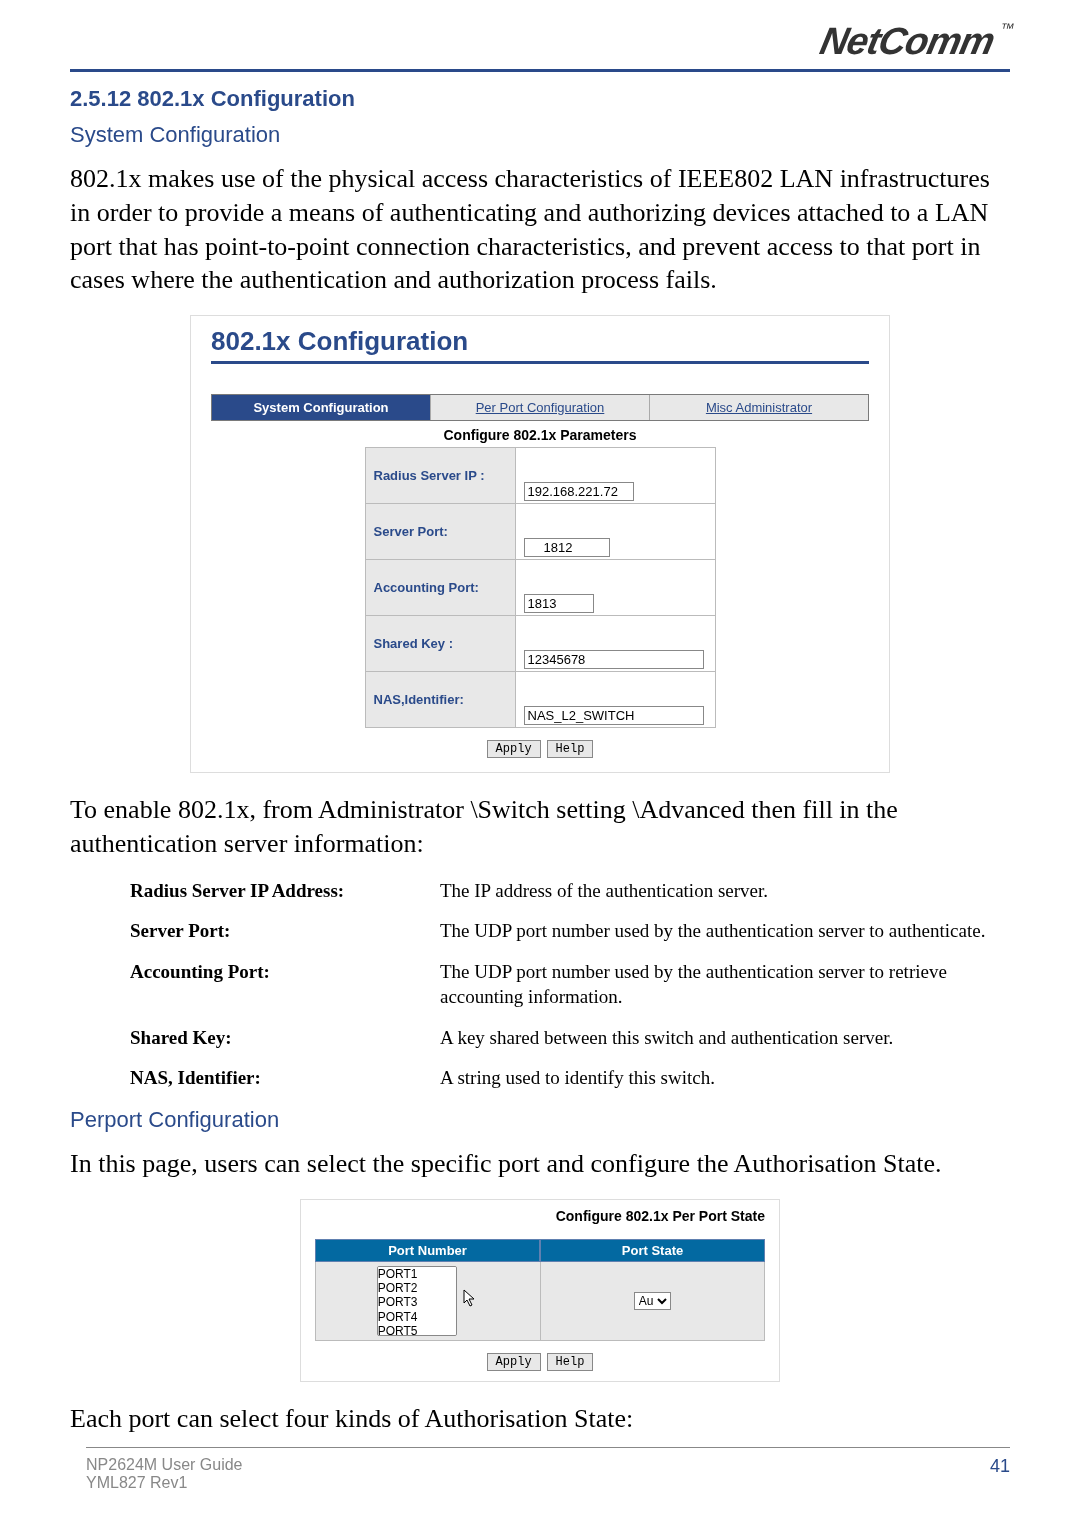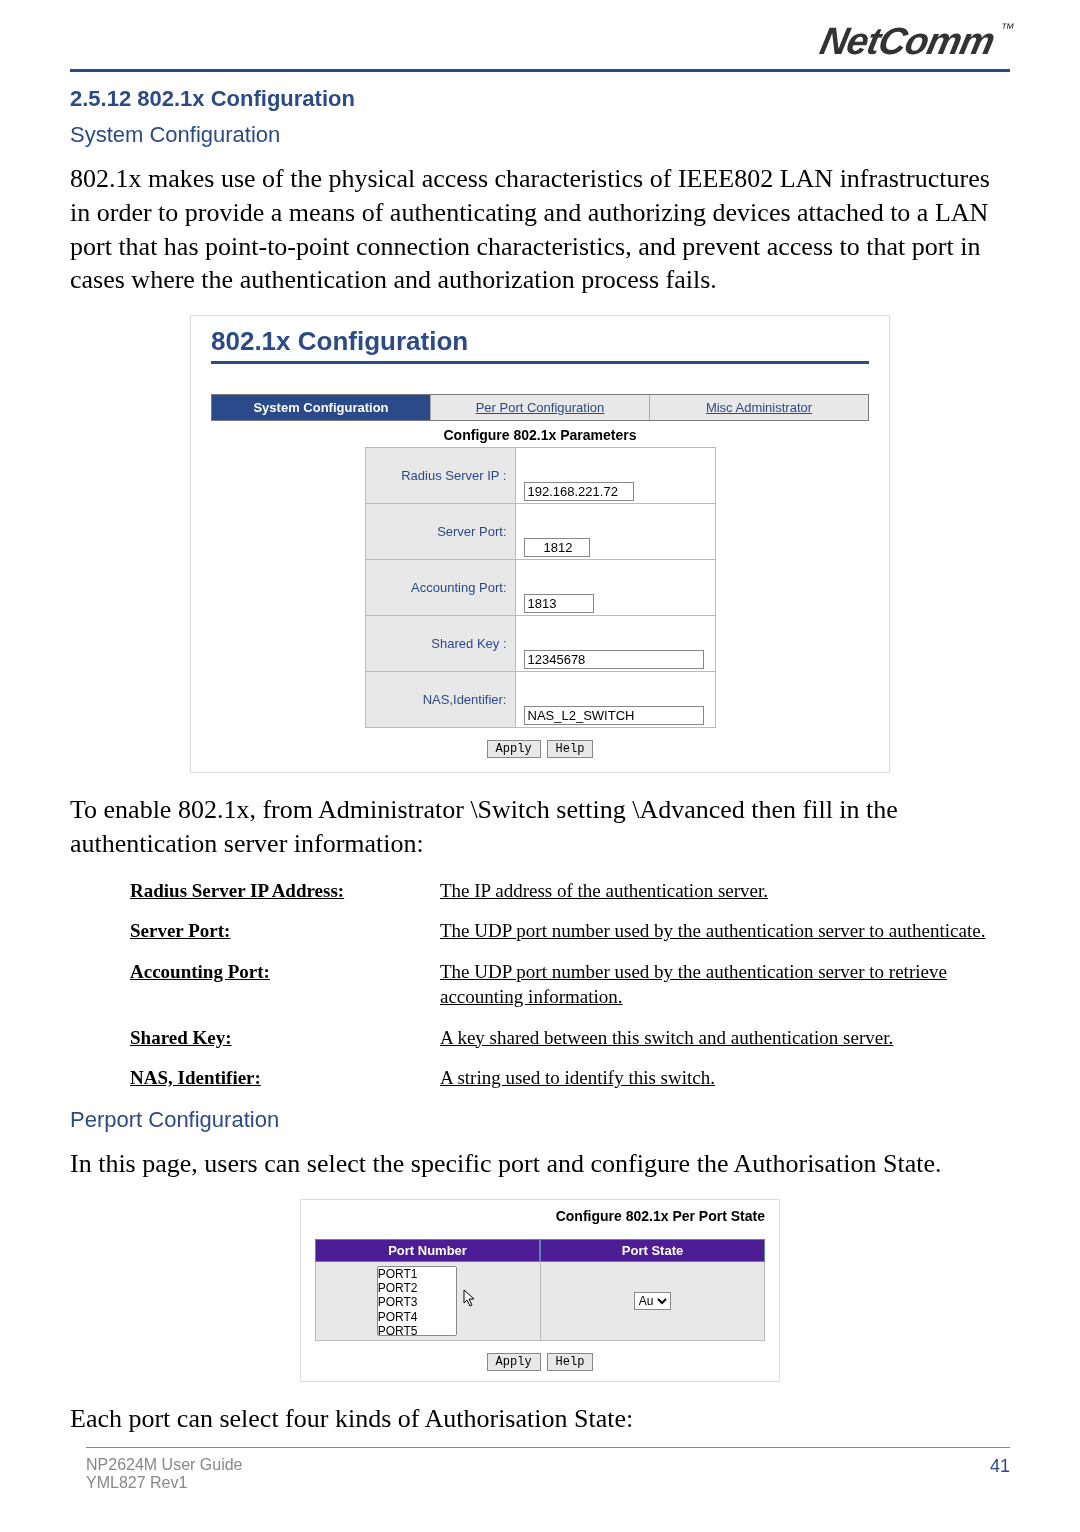--- a/index.html
+++ b/index.html
@@ -113,22 +113,22 @@
   .param-table td {
     border: 1px solid #bbb;
     padding: 2px 8px;
     font-family: Arial, sans-serif;
     font-size: 13px;
     vertical-align: middle;
   }
   .param-table td.label {
     background: #e8e8e8;
     color: #2a4a8a;
-    font-weight: normal;
-    text-align: right;
+    font-weight: bold;
+    text-align: left;
     min-width: 150px;
   }
   .param-table td.value {
     background: #fff;
     min-width: 200px;
   }
   .param-table input[type="text"] {
     font-family: Arial, sans-serif;
     font-size: 13px;
     border: 1px solid #888;
@@ -145,21 +145,20 @@
     background: #e8e8e8;
     border: 1px solid #888;
     padding: 1px 8px;
     cursor: pointer;
     margin: 0 1px;
     text-align: center;
   }
   .defs {
     margin-left: 60px;
     margin-bottom: 0;
-    text-decoration: underline;
   }
   .def-row {
     display: flex;
     margin-bottom: 16px;
     font-size: 19px;
     line-height: 1.3;
   }
   .def-term {
     width: 310px;
     font-weight: bold;
@@ -177,21 +176,21 @@
   }
   .perport-caption {
     font-family: Arial, sans-serif;
     font-weight: bold;
     font-size: 14px;
     text-align: right;
     margin-bottom: 3px;
   }
   .perport-header {
     display: flex;
-    background: #4c1d95;
+    background: #0369a1;
     color: #fff;
     font-family: Arial, sans-serif;
     font-size: 13px;
     font-weight: bold;
     margin-top: 15px;
   }
   .perport-header > div {
     flex: 1;
     text-align: center;
     padding: 3px;
@@ -281,21 +280,21 @@
     <div class="param-caption">Configure 802.1x Parameters</div>
 
     <table class="param-table">
       <tbody>
           <tr>
         <td class="label">Radius Server IP :</td>
         <td class="value"><input type="text" style="width: 110px;" value="192.168.221.72"></td>
       </tr>
       <tr>
         <td class="label">Server Port:</td>
-        <td class="value"><input type="text" style="width: 66px; padding-left: 19px;" value="1812"></td>
+        <td class="value"><input type="text" style="width: 86px; padding-left: 19px;" value="1812"></td>
       </tr>
       <tr>
         <td class="label">Accounting Port:</td>
         <td class="value"><input type="text" style="width: 70px;" value="1813"></td>
       </tr>
       <tr>
         <td class="label">Shared Key :</td>
         <td class="value"><input type="text" style="width: 180px;" value="12345678"></td>
       </tr>
       <tr>

